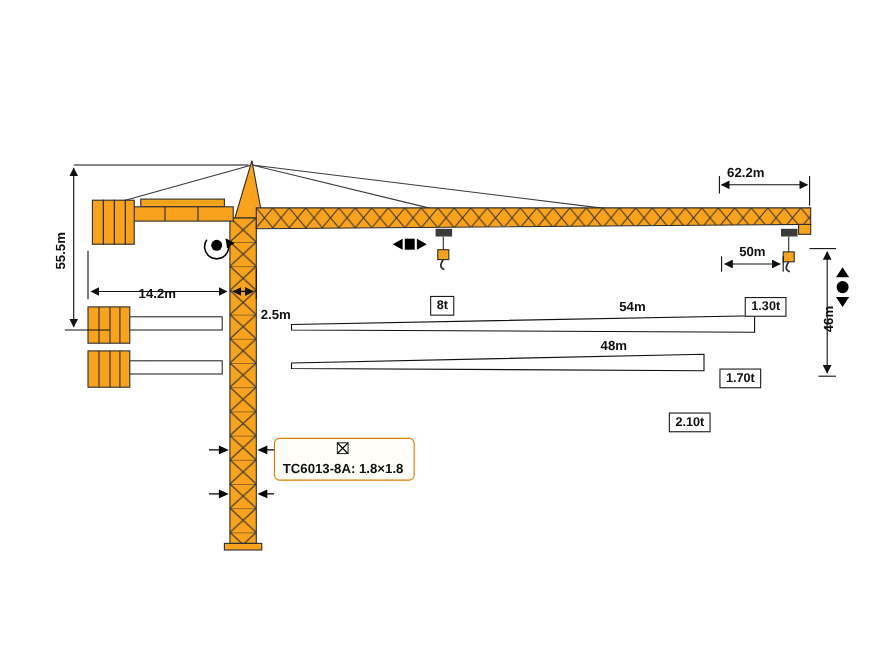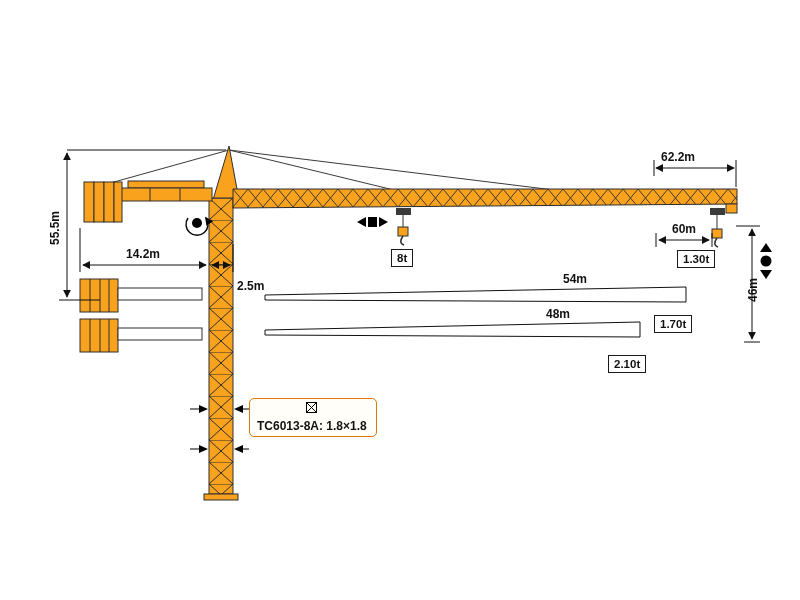--- a/index.html
+++ b/index.html
@@ -3,21 +3,21 @@
 <meta charset="utf-8">
 <style>
   html,body{margin:0;padding:0;background:#fff;}
   .stage{position:relative;width:800px;height:548px;background:#fff;
          font-family:"Liberation Sans",sans-serif;overflow:hidden;}
   .stage svg.scene{position:absolute;left:0;top:0;}
   .dim{position:absolute;font-size:12px;font-weight:700;color:#111;white-space:nowrap;}
   .center{text-align:center;}
   .rot{transform:rotate(-90deg);}
   .loadbox{position:absolute;border:1.4px solid #1a1a1a;background:#fff;
-           font-size:11.5px;font-weight:700;color:#111;padding:1px 5px;line-height:14px;}
+           font-size:11.5px;font-weight:700;color:#111;padding:1px 5px;line-height:14px;margin-top:20px;}
   .modelbox{position:absolute;display:flex;align-items:center;gap:6px;
             border:1.6px solid #d97b06;border-radius:5px;background:#fffef8;
             padding:3px 9px 3px 7px;font-size:12px;font-weight:700;color:#111;white-space:nowrap;flex-direction:column;}
 </style>
 </head>
 <body>
 
 <div class="stage">
 
   <svg class="scene" width="800" height="600" viewBox="0 0 800 600">
@@ -140,23 +140,23 @@
         <polygon points="234,409 243,405 243,413"></polygon>
         <polygon points="208,449 199,445 199,453"></polygon>
         <polygon points="234,449 243,445 243,453"></polygon>
       </g>
       <path d="M190 409H200M242 409H249M190 449H200M242 449H249" stroke="#000"></path>
     </g>
   </svg>
 
   <span class="dim center" style="left:638px;top:150px;width:80px;">62.2m</span>
   <span class="dim center rot" style="left:25px;top:221px;width:60px;">55.5m</span>
-  <span class="dim center" style="left:80px;top:247px;width:126px;">14.2m</span>
+  <span class="dim center" style="left:80px;top:260px;width:126px;">14.2m</span>
   <span class="dim" style="left:237px;top:247px;margin-top:32px;">2.5m</span>
-  <span class="dim center" style="left:656px;top:222px;width:56px;">60m</span>
+  <span class="dim center" style="left:656px;top:222px;width:56px;">50m</span>
   <span class="dim center rot" style="left:723px;top:283px;width:60px;">46m</span>
   <span class="dim center" style="left:540px;top:272px;width:70px;">54m</span>
   <span class="dim center" style="left:528px;top:307px;width:60px;">48m</span>
 
   <span class="loadbox" style="left:391px;top:249px;">8t</span>
   <span class="loadbox" style="left:677px;top:250px;">1.30t</span>
   <span class="loadbox" style="left:654px;top:315px;">1.70t</span>
   <span class="loadbox" style="left:608px;top:355px;text-align:right;">2.10t</span>
 
   <div class="modelbox" style="left:249px;top:398px;">

